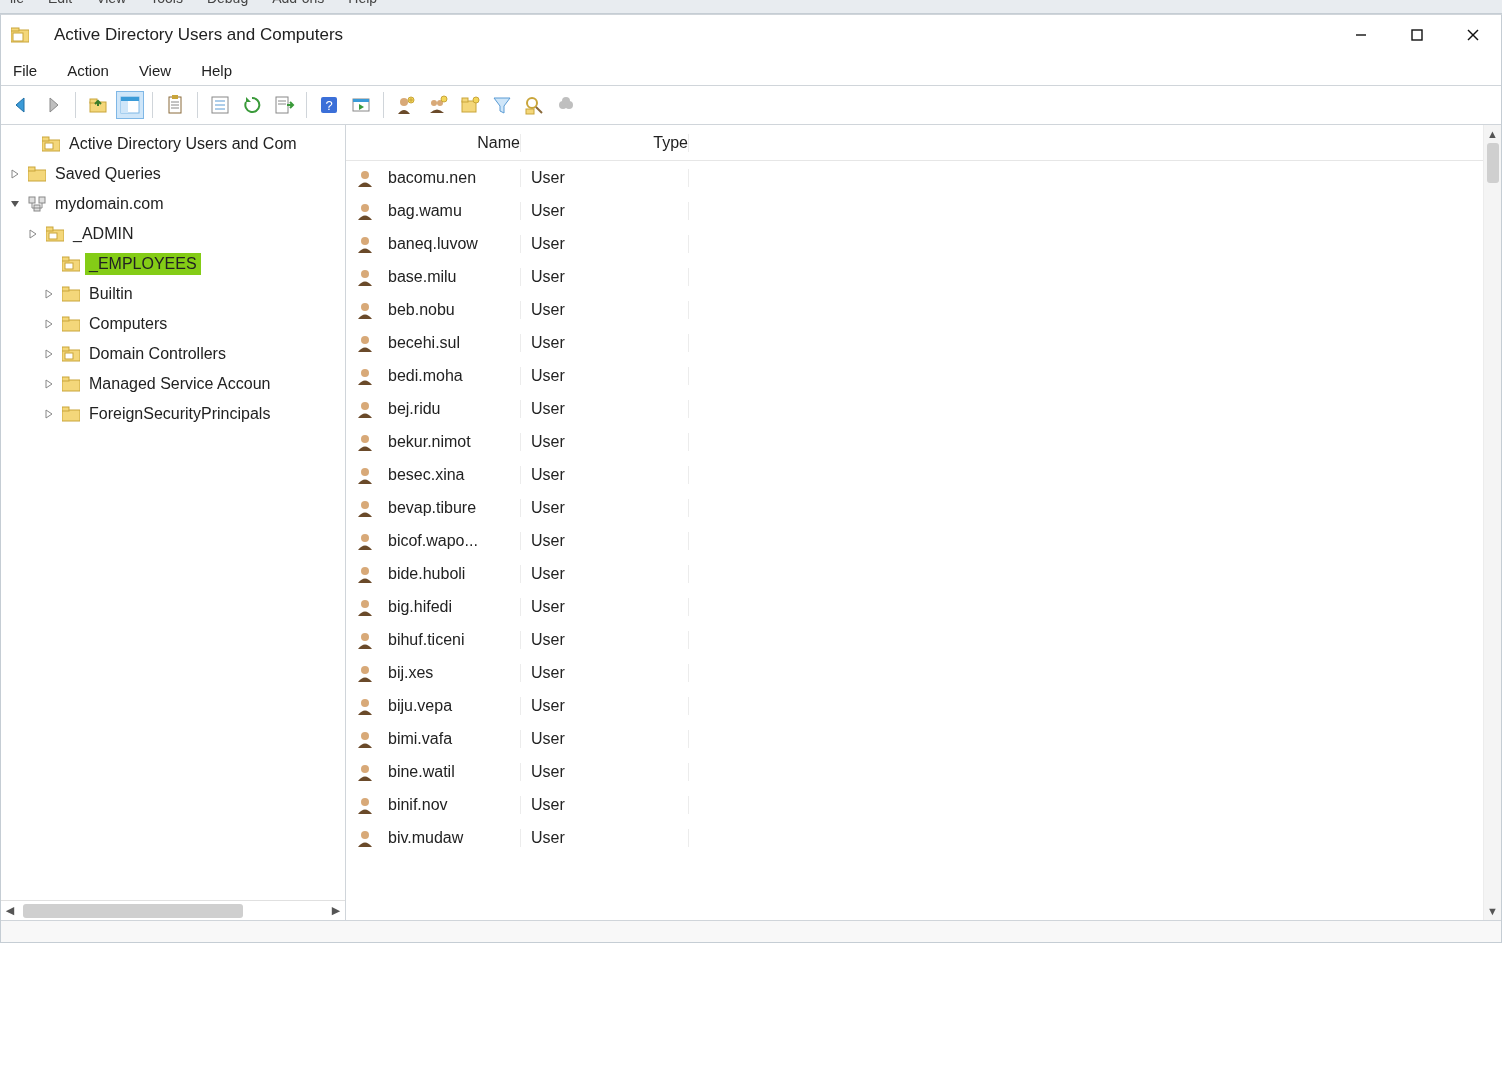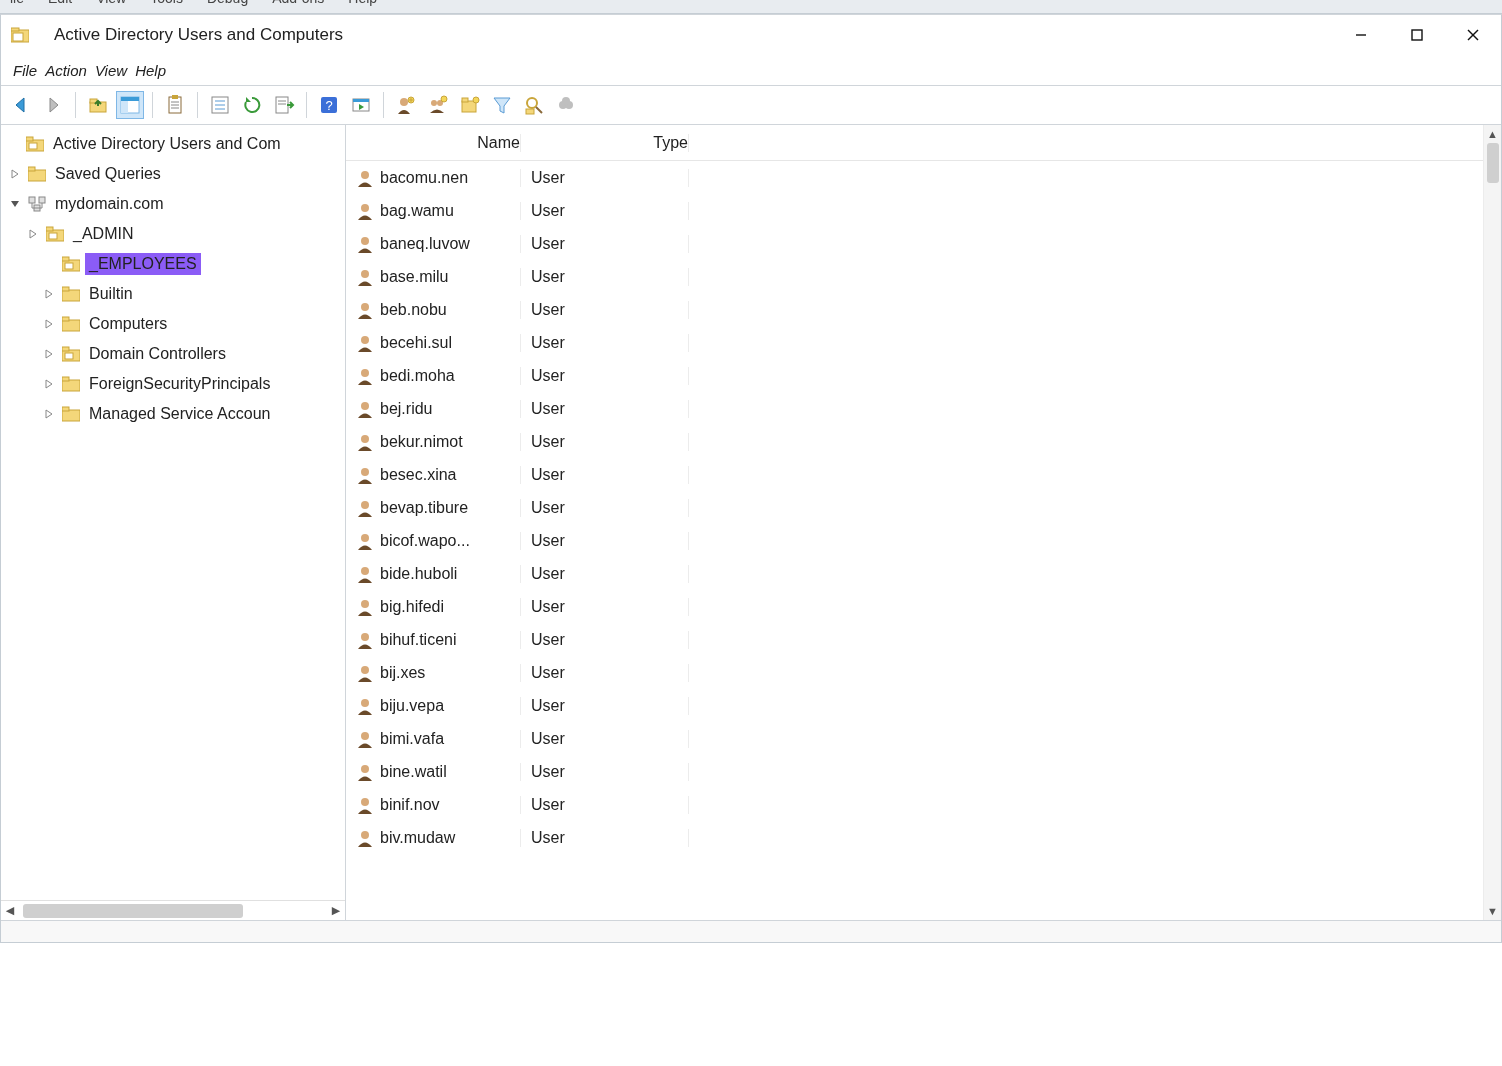--- a/index.html
+++ b/index.html
@@ -10,55 +10,55 @@
 
 .window { border: 1px solid #c5cdd4; border-top: 1px solid #d0d5da; }
 
 .title-bar { height: 40px; display: flex; align-items: center; padding: 0 0 0 10px; }
 .title-bar .folder-icon { width: 18px; height: 16px; margin-right: 10px; }
 .title-bar .title-text { flex: 1; font-size: 17px; margin-left: 15px; }
 .title-bar .win-controls { display: flex; }
 .title-bar .win-btn { width: 56px; height: 40px; display: flex; align-items: center; justify-content: center; font-size: 14px; }
 .title-bar .win-btn svg { stroke: #111; fill: none; }
 
-.menu-bar { height: 30px; display: flex; align-items: center; padding: 0 8px; font-size: 15px; font-style: italic; }
+.menu-bar { height: 30px; display: flex; align-items: center; padding: 0 8px; gap: 22px; font-size: 15px; }
 .menu-bar span { padding: 3px 4px; }
 
 .toolbar { height: 40px; border-top: 1px solid #d0d5da; border-bottom: 1px solid #d0d5da; display: flex; align-items: center; padding: 0 6px; gap: 4px; }
 .toolbar .sep { width: 1px; height: 26px; background: #d0d5da; margin: 0 4px; }
 .tb-btn { width: 28px; height: 28px; display: flex; align-items: center; justify-content: center; border: 1px solid transparent; }
 .tb-btn.selected { border: 1px solid #7fb7e6; background: #cfe6f9; }
 
 .content { display: flex; height: 795px; }
 .tree-pane { width: 345px; border-right: 1px solid #d0d5da; overflow: hidden; position: relative; display: flex; flex-direction: column; }
 .tree-body { flex: 1; overflow: hidden; padding-top: 4px; }
 .tree-h-scroll { height: 20px; border-top: 1px solid #e0e0e0; display: flex; align-items: center; }
 .tree-h-scroll .arrow { width: 18px; height: 16px; display: flex; align-items: center; justify-content: center; font-size: 11px; color: #555; }
 .tree-h-scroll .thumb { width: 220px; height: 14px; background: #cfcfcf; border-radius: 3px; margin-left: 4px; }
 
 .tree-row { display: flex; align-items: center; height: 30px; white-space: nowrap; }
 .tree-row .exp { width: 16px; height: 16px; margin-left: 2px; display: flex; align-items: center; justify-content: center; font-size: 11px; color: #666; }
 .tree-row .icon { width: 20px; display: flex; align-items: center; justify-content: center; margin: 0 4px; }
 .tree-row .label { font-size: 16px; padding: 2px 4px; }
-.tree-row.selected .label { background: #8b5cf6; text-align: right; }
-.indent-0 { padding-left: 2px; }
+.tree-row.selected .label { background: #84cc16; text-align: right; }
+.indent-0 { padding-left: 18px; }
 .indent-1 { padding-left: 4px; }
 .indent-3 { padding-left: 38px; }
 
 .list-pane { flex: 1; display: flex; overflow: hidden; }
 .list-inner { flex: 1; }
 .list-header { height: 36px; display: flex; align-items: center; border-bottom: 1px solid #e6e6e6; font-size: 16px; text-align: right; }
 .col-name { width: 175px; padding-left: 10px; border-right: 1px solid #ececec; }
 .col-type { width: 168px; padding-left: 10px; border-right: 1px solid #ececec; }
 .col-desc { flex: 1; padding-left: 10px; border-right: 1px solid #ececec; }
 .col-last { width: 300px; }
 
 .list-rows { }
 .list-row { display: flex; align-items: center; height: 33px; font-size: 16px; }
-.list-row .col-name { display: flex; align-items: flex-start; gap: 6px; white-space: nowrap; overflow: hidden; }
+.list-row .col-name { display: flex; align-items: flex-start; gap: 14px; white-space: nowrap; overflow: hidden; }
 .list-row .col-type { }
 .user-glyph { width: 18px; height: 18px; flex: 0 0 18px; }
 
 .v-scroll { width: 18px; background: #f4f4f4; border-left: 1px solid #ececec; display: flex; flex-direction: column; align-items: center; }
 .v-scroll .v-arrow { width: 16px; height: 18px; display: flex; align-items: center; justify-content: center; font-size: 11px; color: #555; }
 .v-scroll .v-track { flex: 1; width: 16px; position: relative; }
 .v-scroll .v-thumb { position: absolute; top: 0; left: 2px; width: 12px; height: 40px; background: #cfcfcf; border-radius: 3px; }
 
 .status-bar { height: 22px; background: #f8f8f8; border-top: 1px solid #d0d5da; }
 
@@ -357,35 +357,35 @@
               <svg width="10" height="10">
                 <path d="M2 1 L8 5 L2 9 Z" fill="none" stroke="#888"></path>
               </svg>
             </span>
             <span class="icon">
               <svg width="18" height="16" viewBox="0 0 18 16">
                 <rect x="0" y="4" width="18" height="11" fill="#f4d77a" stroke="#c9a53a"></rect>
                 <rect x="0" y="1" width="7" height="4" fill="#f4d77a" stroke="#c9a53a"></rect>
               </svg>
             </span>
+            <span class="label">Managed Service Accoun</span>
+          </div>
+          <div class="tree-row indent-3">
+            <span class="exp">
+              <svg width="10" height="10">
+                <path d="M2 1 L8 5 L2 9 Z" fill="none" stroke="#888"></path>
+              </svg>
+            </span>
+            <span class="icon">
+              <svg width="18" height="16" viewBox="0 0 18 16">
+                <rect x="0" y="4" width="18" height="11" fill="#f4d77a" stroke="#c9a53a"></rect>
+                <rect x="0" y="1" width="7" height="4" fill="#f4d77a" stroke="#c9a53a"></rect>
+              </svg>
+            </span>
             <span class="label">ForeignSecurityPrincipals</span>
-          </div>
-          <div class="tree-row indent-3">
-            <span class="exp">
-              <svg width="10" height="10">
-                <path d="M2 1 L8 5 L2 9 Z" fill="none" stroke="#888"></path>
-              </svg>
-            </span>
-            <span class="icon">
-              <svg width="18" height="16" viewBox="0 0 18 16">
-                <rect x="0" y="4" width="18" height="11" fill="#f4d77a" stroke="#c9a53a"></rect>
-                <rect x="0" y="1" width="7" height="4" fill="#f4d77a" stroke="#c9a53a"></rect>
-              </svg>
-            </span>
-            <span class="label">Managed Service Accoun</span>
           </div>
         </div>
       <div class="tree-h-scroll">
         <div class="arrow">◀</div>
         <div class="thumb"></div>
         <div style="flex:1"></div>
         <div class="arrow">▶</div>
       </div>
     </div>
 

